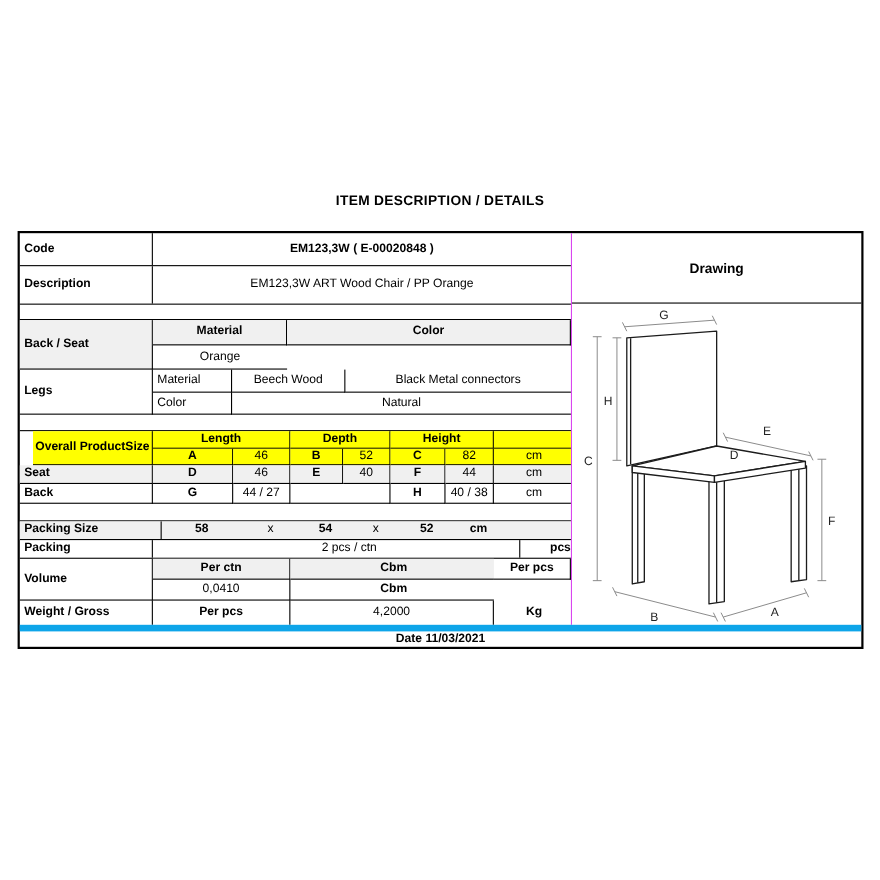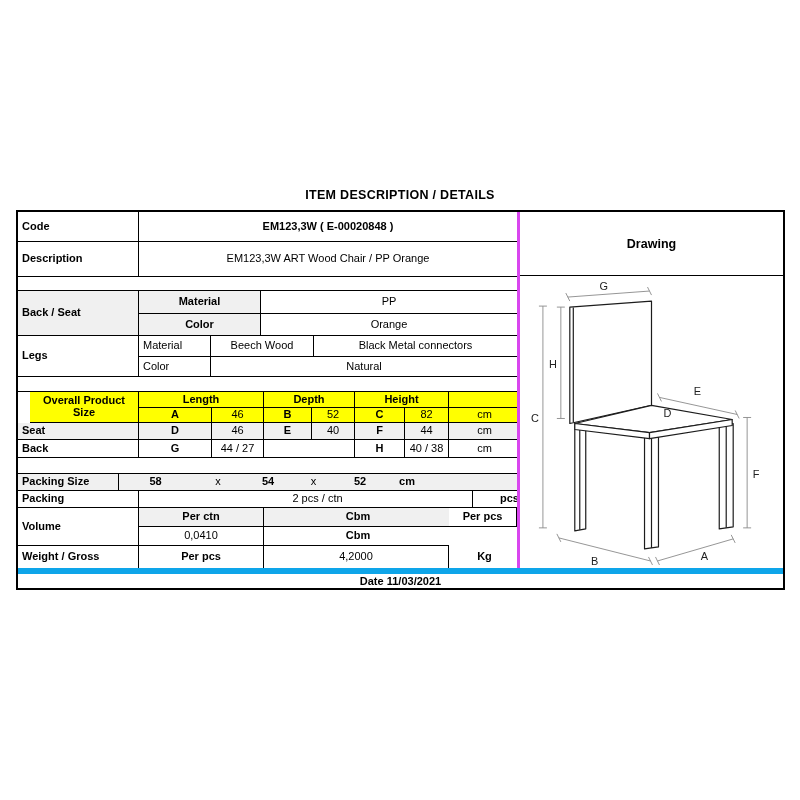--- a/index.html
+++ b/index.html
@@ -6,30 +6,30 @@
   html,body { margin:0; padding:0; background:#fff; }
   body {
     width:800px; height:800px;
     font-family:"Liberation Sans", sans-serif;
     color:#000; position:relative;
     -webkit-font-smoothing:antialiased;
   }
   .page { position:relative; width:800px; height:800px; overflow:hidden; }
 
   .doc-title {
-    position:absolute; top:188px; left:0; width:100%;
+    position:absolute; top:175px; left:0; width:100%;
     text-align:center; font-weight:bold; font-size:12.5px; letter-spacing:.3px;
   }
 
   .spec-table {
     position:absolute; left:16px; top:210px; width:769px; height:380px;
     border:2px solid #000; display:flex; flex-direction:column; background:#fff;
   }
   .main { display:flex; flex:1; min-height:0; }
-  .left { width:502px; border-right:3px solid #d946ef; display:flex; flex-direction:column; }
+  .left { width:502px; border-right:1px solid #d946ef; display:flex; flex-direction:column; }
   .right { flex:1; display:flex; flex-direction:column; }
 
   
   .row { display:flex; border-bottom:1px solid #000; flex:none; }
   .c { display:flex; align-items:center; justify-content:center;
        border-right:1px solid #000; font-size:11px; overflow:hidden; line-height:1.05; }
   .c.nbr, .g.nbr { border-right:none; }
   .lab { justify-content:flex-start; padding-left:4px; font-weight:bold; }
   .bold { font-weight:bold; }
   .unit { justify-content:flex-start; padding-left:3px; }
@@ -53,21 +53,21 @@
   .g.lab-l { justify-content:flex-start; padding-left:4px; }
   .sec-bs   { grid-template-columns:121px 122px 1fr; grid-template-rows:23px 22px; }
   .sec-legs { grid-template-columns:121px 72px 103px 1fr; grid-template-rows:21px 20px; }
   .sec-size { grid-template-columns:121px 73px 52px 48px 43px 50px 44px 1fr;
               grid-template-rows:16px 15px 17px 18px; }
   .sec-vol  { grid-template-columns:121px 125px 185px 1fr; grid-template-rows:19px 19px; }
   .sec-wt   { grid-template-columns:121px 125px 185px 1fr; grid-template-rows:22px; }
   .span2r { grid-row:span 2; }
   .span2c { grid-column:span 2; }
   .nbb { border-bottom:none; }
-  .two-line { flex-direction:column; justify-content:center;margin-left:12px; }
+  .two-line { flex-direction:row; justify-content:center;margin-left:12px; }
 
   
   .psv { display:flex; flex:1; align-items:center; }
   .psv span { display:block; text-align:center; font-size:11px; }
   .w73{width:73px}.w52{width:52px}.w48{width:48px}.w43{width:43px}.w50{width:50px}.w44{width:44px}
 
   .date-row { height:20px; border-top:6px solid #0ea5e9; display:flex;
               align-items:center; justify-content:center;
               font-size:11px; font-weight:bold; flex:none; }
 
@@ -98,21 +98,20 @@
         <div class="row r-desc">
           <div class="c lab" style="width:121px">Description</div>
           <div class="c nbr" style="flex:1">EM123,3W ART Wood Chair / PP Orange</div>
         </div>
 
         <div class="spacer r-sp1"></div>
 
         <div class="sec sec-bs">
           <div class="g lab-l bold shade span2r">Back / Seat</div>
           <div class="g bold shade">Material</div>
-          <div class="g nbr">PP</div>
           <div class="g bold shade">Color</div>
           <div class="g nbr">Orange</div>
         </div>
 
         <div class="sec sec-legs">
           <div class="g lab-l bold span2r">Legs</div>
           <div class="g lab-l">Material</div>
           <div class="g">Beech Wood</div>
           <div class="g nbr">Black Metal connectors</div>
           <div class="g lab-l">Color</div>
@@ -153,21 +152,21 @@
           <div class="g">44 / 27</div>
           <div class="g span2c"></div>
           <div class="g bold">H</div>
           <div class="g">40 / 38</div>
           <div class="g unit nbr">cm</div>
         </div>
 
         <div class="spacer r-sp3"></div>
 
         <div class="row r-ps shade">
-          <div class="c lab" style="width:101px">Packing Size</div>
+          <div class="c lab" style="width:129px">Packing Size</div>
           <div class="c nbr" style="flex:1; justify-content:flex-start; padding:0">
             <div class="psv">
               <span class="w73 bold">58</span>
               <span class="w52">x</span>
               <span class="w48 bold">54</span>
               <span class="w43">x</span>
               <span class="w50 bold">52</span>
               <span class="w44 bold">cm</span>
             </div>
           </div>

